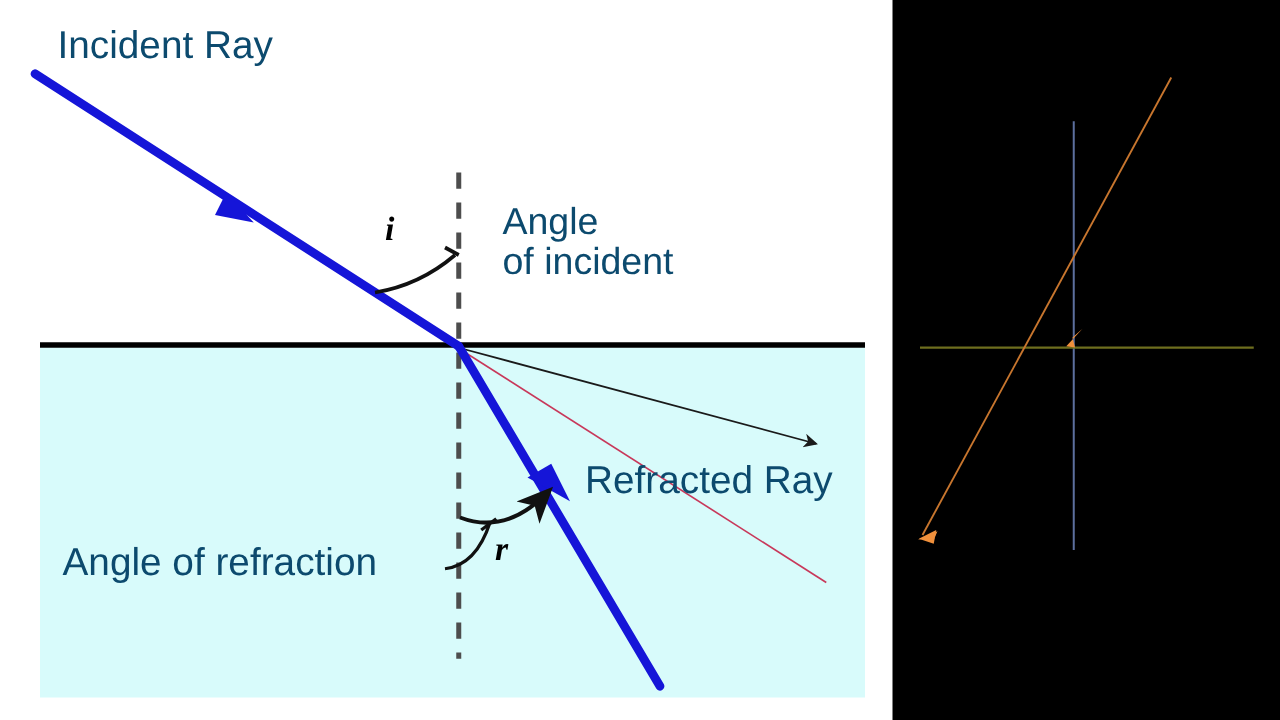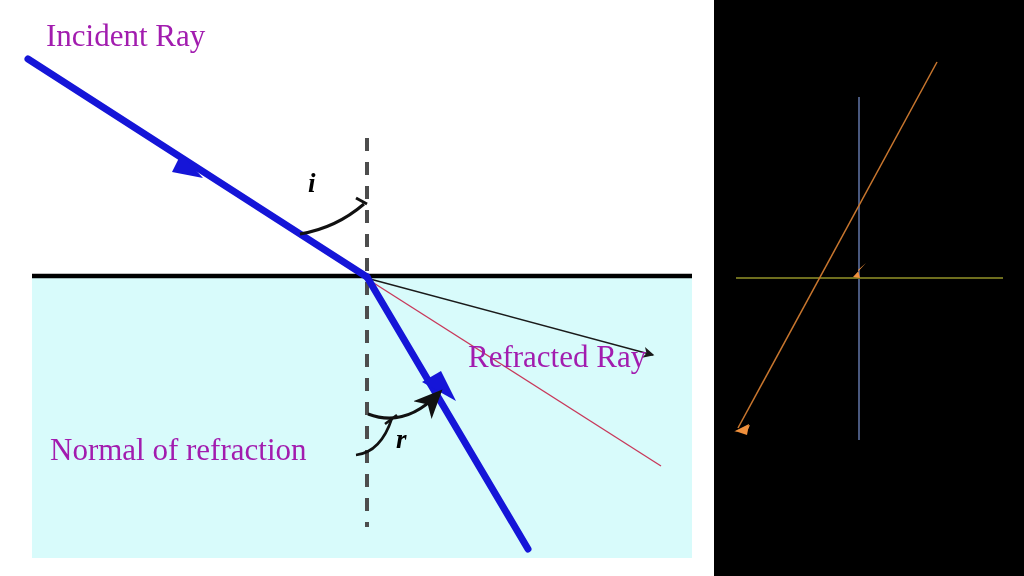--- a/index.html
+++ b/index.html
@@ -29,41 +29,41 @@
     background: #ffffff;
     overflow: hidden;
   }
   #left-svg {
     position: absolute;
     left: 0;
     top: 0;
   }
   .dgm-label {
     position: absolute;
-    font-family: Liberation Serif, serif;
-    color: #a21caf;
+    font-family: Liberation Sans, sans-serif;
+    color: #0c4a6e;
     white-space: nowrap;
     line-height: 1.05;
     font-size: 30px;
   }
   .dgm-label.big {
     font-size: 31px;
   }
   .angle-letter {
     font-style: italic;
     font-weight: bold;
     font-size: 27px;
     font-family: "Liberation Serif", serif;
     color: #000000;
     position: absolute;
   }
   #label-incident-ray { left: 46px;  top: 20px; }
   #label-normal       { left: 306px; top: 99px; }
   #label-angle-incident { left: 402px; top: 162px; }
-  #label-refracted-ray  { left: 468px; top: 341px; }
+  #label-refracted-ray  { left: 468px; top: 368px; }
   #label-angle-refraction { left: 50px; top: 434px; }
   #label-i { left: 308px; top: 168px; }
   #label-r { left: 396px; top: 424px; }
 
   
   #right-panel {
     position: absolute;
     left: 714px;
     top: 0;
     width: 310px;
@@ -127,24 +127,28 @@
       <path d="M 368,414 Q 405,428 438,394" fill="none" stroke="#111111" stroke-width="3.2" marker-end="url(#curveArrowBlack)"></path>
 
       <path d="M 356,455 Q 381,452 392,418" fill="none" stroke="#111111" stroke-width="2.6"></path>
       <path d="M 385,424 L 397,415" fill="none" stroke="#111111" stroke-width="2.6"></path>
 
     </svg>
 
     <div class="dgm-label big" id="label-incident-ray">Incident Ray</div>
 
 
+    <div class="dgm-label" id="label-angle-incident">
+      <div>Angle</div>
+      <div>of incident</div>
+    </div>
 
     <div class="dgm-label big" id="label-refracted-ray">Refracted Ray</div>
 
-    <div class="dgm-label big" id="label-angle-refraction">Normal of refraction</div>
+    <div class="dgm-label big" id="label-angle-refraction">Angle of refraction</div>
 
     <div class="angle-letter" id="label-i">i</div>
 
     <div class="angle-letter" id="label-r">r</div>
   </div>
 
   <div id="panel-gap"></div>
 
   <div id="right-panel">
     <svg id="right-svg" width="310" height="576" viewBox="0 0 310 576">

